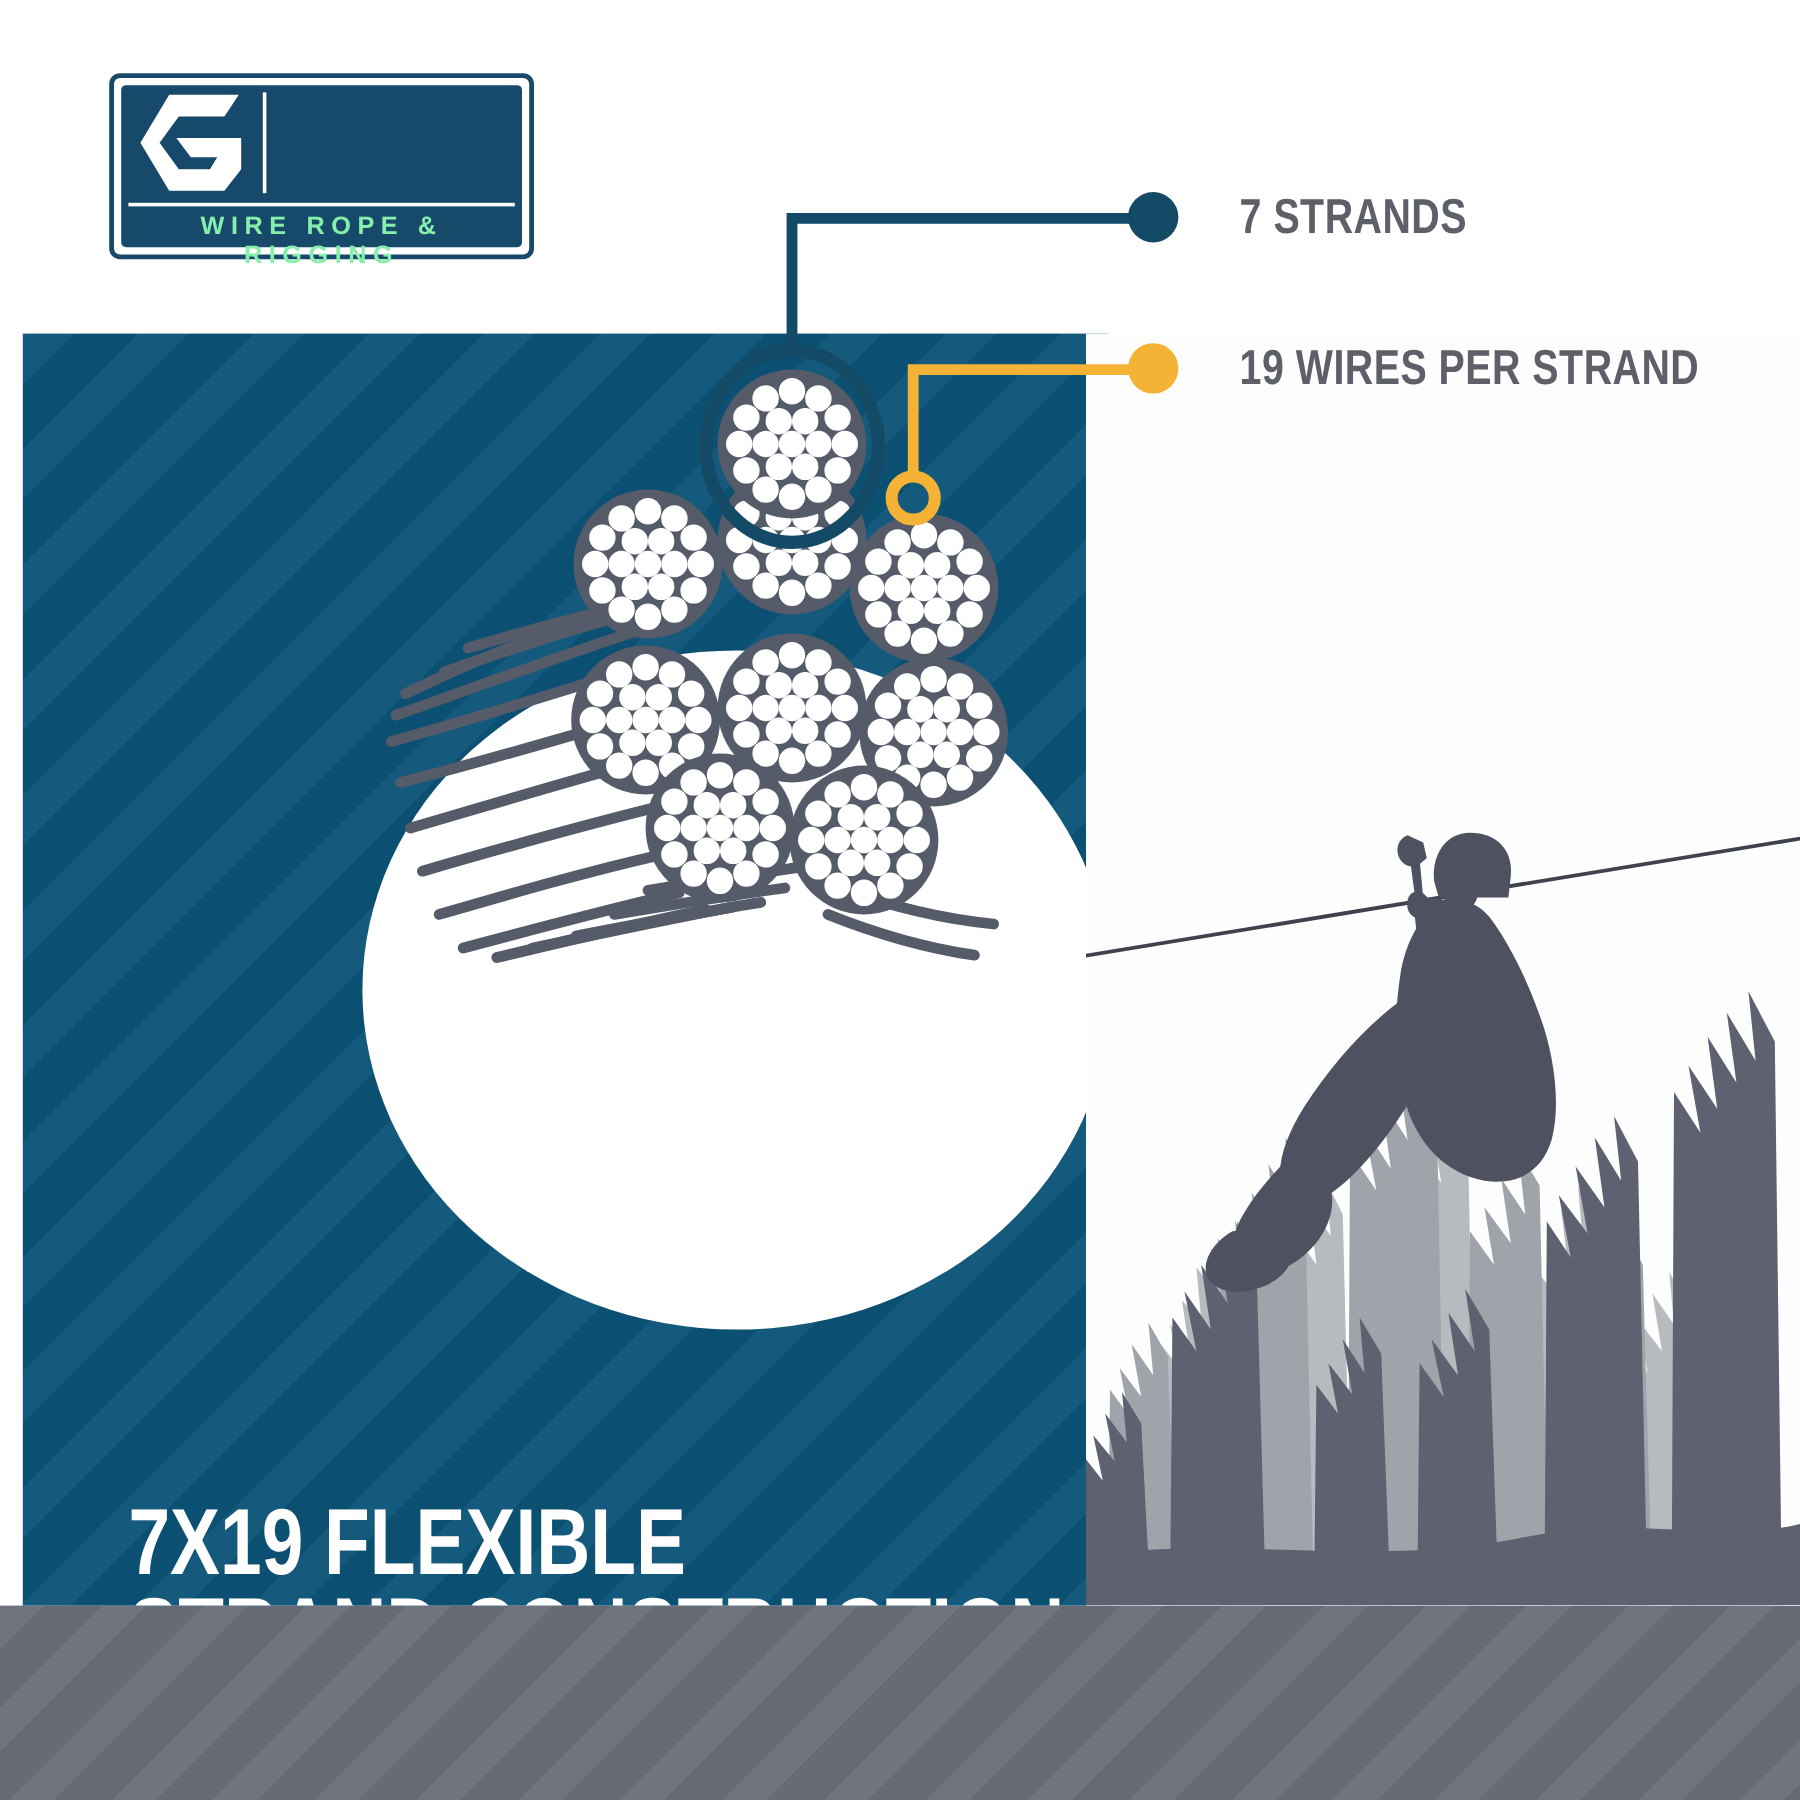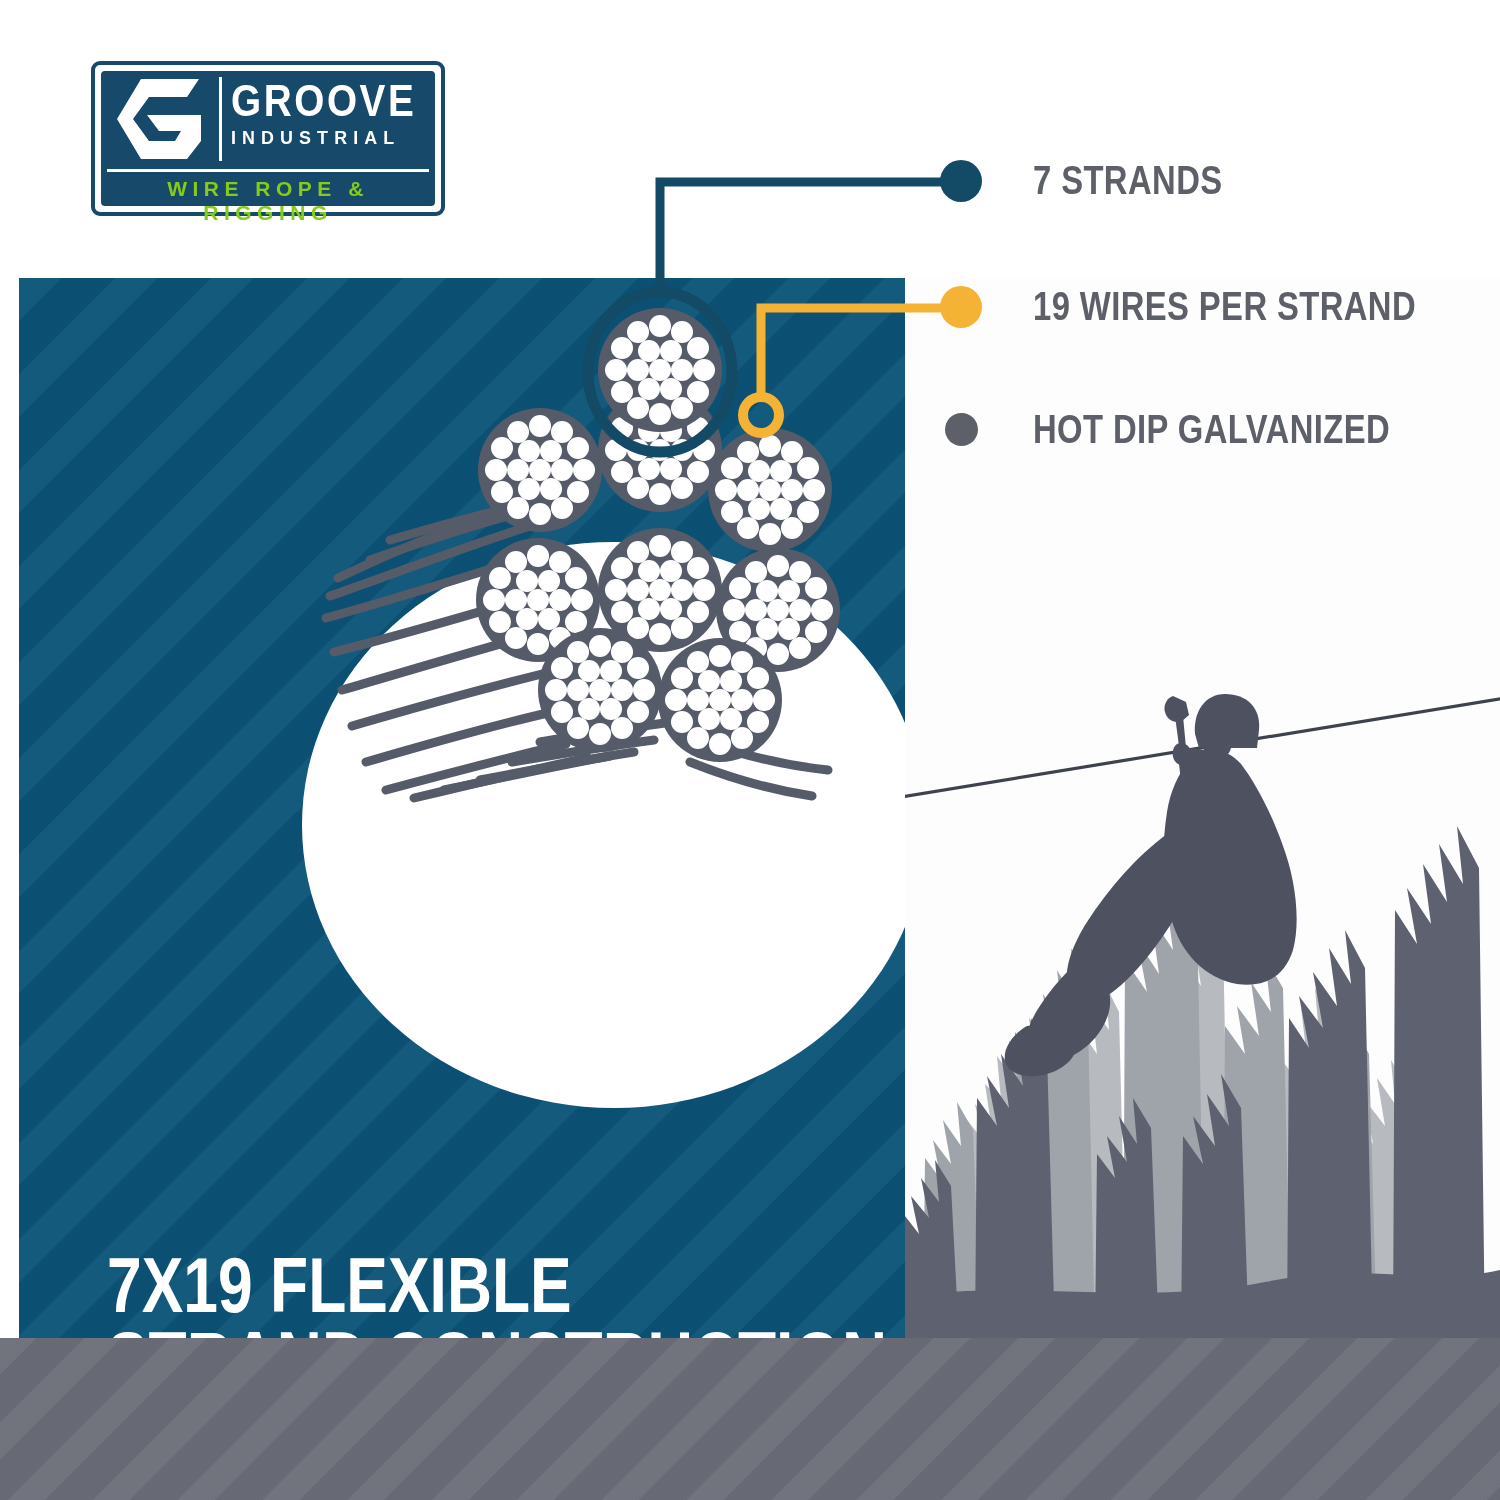--- a/index.html
+++ b/index.html
@@ -37,21 +37,21 @@
   .logo-g-box{position:absolute;left:0;top:0;width:116px;height:96px;}
   .logo-div-v{position:absolute;left:118px;top:6px;width:3px;height:84px;background:#ffffff;}
   .logo-word{position:absolute;left:130px;top:6px;width:206px;}
   .logo-groove{font-size:45px;font-weight:bold;color:#ffffff;letter-spacing:3px;
       line-height:47px;transform:scaleX(.86);transform-origin:left top;
       font-family:"Liberation Sans",sans-serif;}
   .logo-industrial{font-size:19px;font-weight:bold;color:#ffffff;letter-spacing:6.5px;
       line-height:24px;transform:scaleX(.94);transform-origin:left top;margin-top:2px;}
   .logo-rule{position:absolute;left:6px;top:98px;width:calc(100% - 12px);height:3px;background:#ffffff;}
   .logo-tag{position:absolute;left:0;top:106px;width:100%;text-align:center;
-      font-size:21px;font-weight:bold;color:#84cc16;letter-spacing:5.5px;}
+      font-size:21px;font-weight:bold;color:#86efac;letter-spacing:5.5px;}
 
   
   .callout{position:absolute;display:flex;align-items:center;}
   .dot{border-radius:50%;flex:none;}
   .callout-label{font-size:40px;font-weight:bold;color:#5d6068;letter-spacing:.5px;
       white-space:nowrap;transform:scaleX(.80);transform-origin:left center;
       font-family:"Liberation Sans",sans-serif;}
   #c1{left:940px;top:157px;}
   #c1 .dot{width:42px;height:42px;background:#134a66;}
   #c1 .callout-label{margin-left:51px;font-size:41px;}
@@ -243,37 +243,29 @@
   </svg>
 
   <div class="logo">
     <div class="logo-inner">
       <div class="logo-g-box">
         <svg width="116" height="96" viewBox="0 0 116 96" xmlns="http://www.w3.org/2000/svg">
           <path fill="#ffffff" d="M 40 8 L 98 8 L 86 26 L 48 26 L 32 48 L 48 70 L 74 70 L 80 60 L 58 60 L 46 44 L 100 44 L 100 70 L 86 88 L 40 88 L 16 48 Z"></path>
         </svg>
       </div>
       <div class="logo-div-v"></div>
-      <div class="logo-word">
-        <div class="logo-groove">GROOVE</div>
-        <div class="logo-industrial">INDUSTRIAL</div>
-      </div>
       <div class="logo-rule"></div>
       <div class="logo-tag">WIRE ROPE &amp; RIGGING</div>
     </div>
   </div>
 
   <div class="callout" id="c1">
     <span class="dot"></span>
     <span class="callout-label">7 STRANDS</span>
   </div>
 
   <div class="callout" id="c2">
     <span class="dot"></span>
     <span class="callout-label">19 WIRES PER STRAND</span>
   </div>
 
-  <div class="callout" id="c3">
-    <span class="dot"></span>
-    <span class="callout-label">HOT DIP GALVANIZED</span>
-  </div>
 
 </div>
 
 </body></html>

